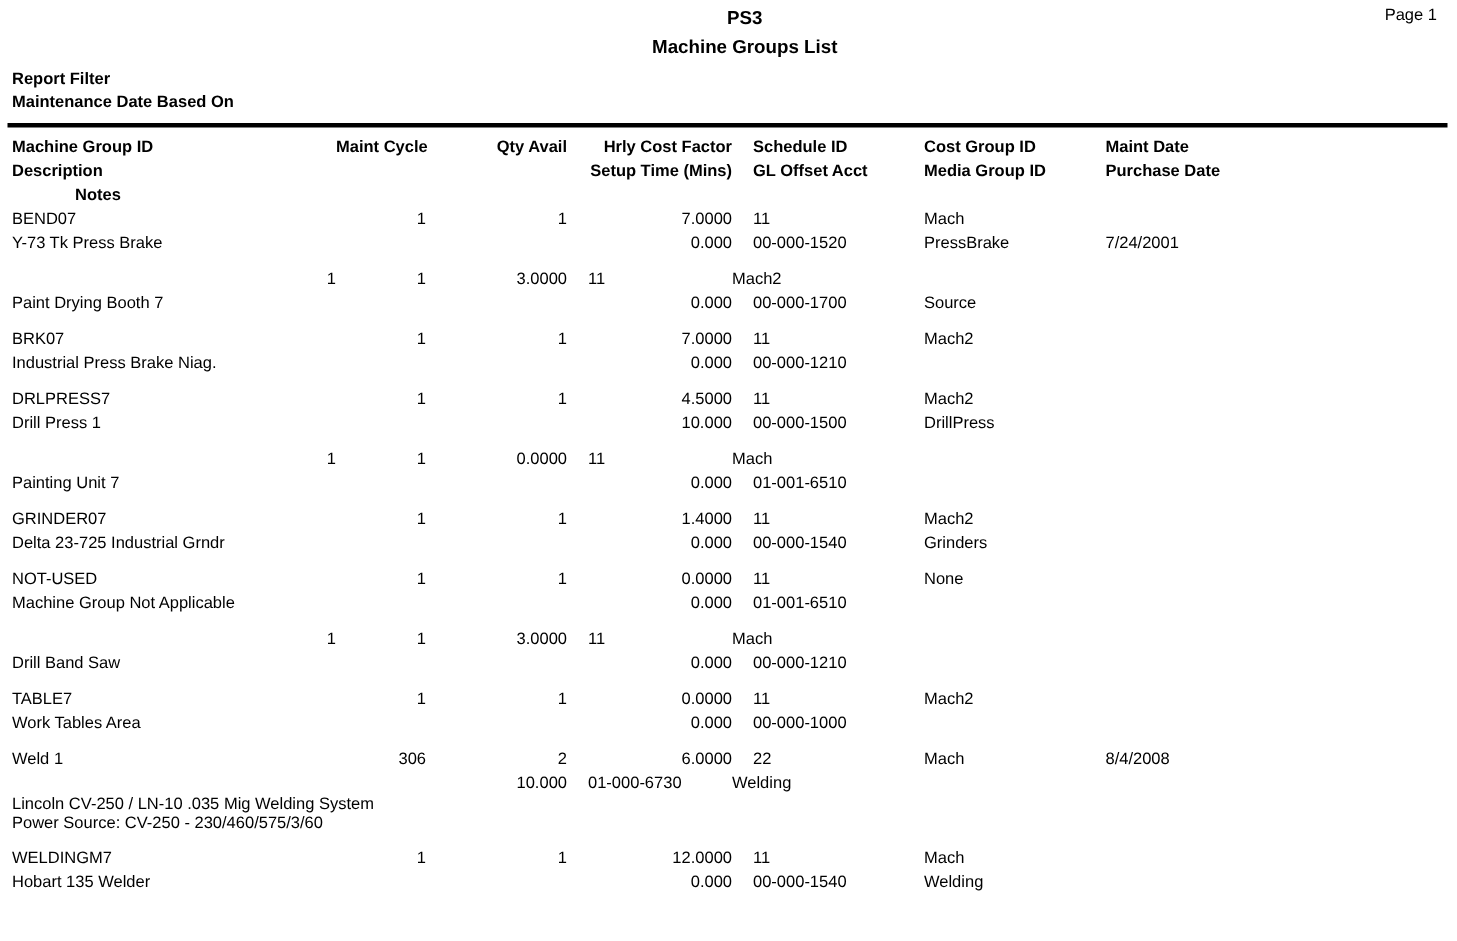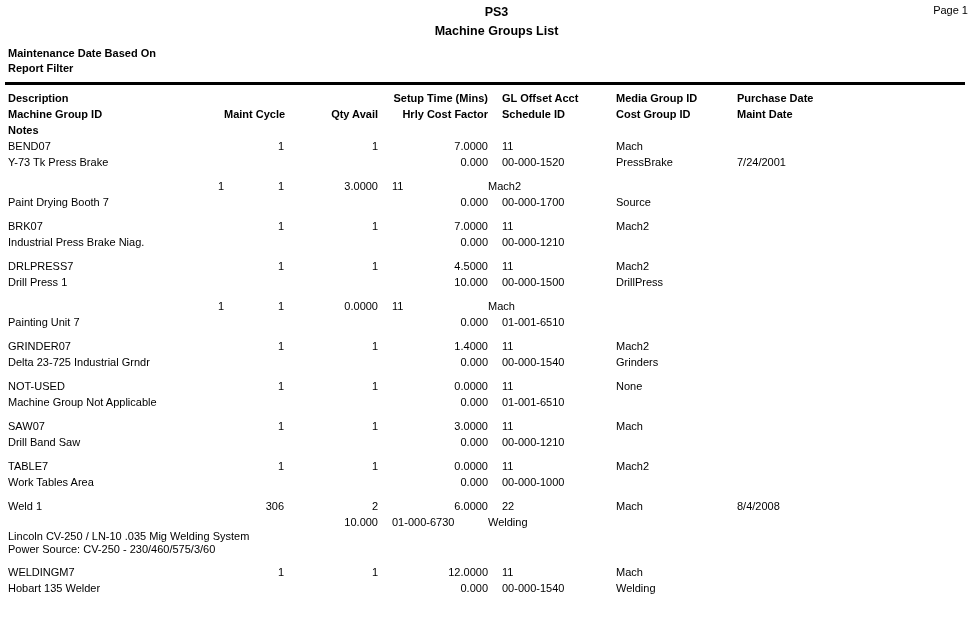--- a/index.html
+++ b/index.html
@@ -3,72 +3,72 @@
 <meta charset="utf-8">
 <style>
   html,body{margin:0;padding:0;}
   body{
     width:971px;height:627px;background:#ffffff;color:#000000;
     font-family:"Liberation Sans",sans-serif;font-size:11px;
     position:relative;overflow:hidden;
   }
   .page-header{position:relative;padding-top:3px;text-align:center;}
   .title-line{font-weight:bold;font-size:12.5px;line-height:19px;padding-left:22px;}
-  .page-num{position:absolute;top:4px;right:3px;font-size:11px;font-weight:normal;}
+  .page-num{position:absolute;top:4px;right:13px;font-size:11px;font-weight:normal;}
   .filter-block{padding-left:8px;margin-top:5px;font-weight:bold;line-height:15px;}
   .rule{height:3px;background:#000;margin:6px 6px 0 5px;}
   .grid-line{
     display:grid;
     grid-template-columns:216px 60px 94px 110px 128px 121px 1fr;
     line-height:16px;
   }
   .c{overflow:visible;white-space:nowrap;}
   .r{text-align:right;}
   .c5{padding-left:14px;}
   .headers-block{padding:5px 8px 0 8px;font-weight:bold;}
-  .notes-header{line-height:16px;}
+  .notes-header{line-height:16px;margin-left:42px;}
   .rows-block{padding:0 8px;}
   .report-row{margin-bottom:8px;}
   .note-line{line-height:13px;white-space:nowrap;}
 </style>
 </head>
 <body>
 
 <div class="page-header">
   <div class="title-line">PS3</div>
   <div class="title-line">Machine Groups List</div>
   <div class="page-num">Page 1</div>
 </div>
 
 <div class="filter-block">
+  <div>Report Filter</div>
   <div>Maintenance Date Based On</div>
-  <div>Report Filter</div>
 </div>
 
 <div class="rule"></div>
 
 <div class="headers-block">
+  <div class="grid-line">
+    <div class="c">Machine Group ID</div>
+    <div class="c r">Maint Cycle</div>
+    <div class="c r">Qty Avail</div>
+    <div class="c r">Hrly Cost Factor</div>
+    <div class="c c5">Schedule ID</div>
+    <div class="c">Cost Group ID</div>
+    <div class="c">Maint Date</div>
+  </div>
   <div class="grid-line">
     <div class="c">Description</div>
     <div class="c r"></div>
     <div class="c r"></div>
     <div class="c r">Setup Time (Mins)</div>
     <div class="c c5">GL Offset Acct</div>
     <div class="c">Media Group ID</div>
     <div class="c">Purchase Date</div>
   </div>
-  <div class="grid-line">
-    <div class="c">Machine Group ID</div>
-    <div class="c r">Maint Cycle</div>
-    <div class="c r">Qty Avail</div>
-    <div class="c r">Hrly Cost Factor</div>
-    <div class="c c5">Schedule ID</div>
-    <div class="c">Cost Group ID</div>
-    <div class="c">Maint Date</div>
-  </div>
   <div class="notes-header">Notes</div>
 </div>
 
 <div class="rows-block">
   <div class="report-row">
     <div class="grid-line">
       <div class="c">BEND07</div>
       <div class="c r">1</div>
       <div class="c r">1</div>
       <div class="c r">7.0000</div>
@@ -213,21 +213,20 @@
       <div class="c r">0.000</div>
       <div class="c c5">01-001-6510</div>
       <div class="c"></div>
       <div class="c"></div>
     </div>
     <div></div>
   </div>
 
   <div class="report-row">
     <div class="grid-line">
-      <div class="c">SAW07</div>
       <div class="c r">1</div>
       <div class="c r">1</div>
       <div class="c r">3.0000</div>
       <div class="c c5">11</div>
       <div class="c">Mach</div>
       <div class="c"></div>
     </div>
     <div class="grid-line">
       <div class="c">Drill Band Saw</div>
       <div class="c r"></div>

